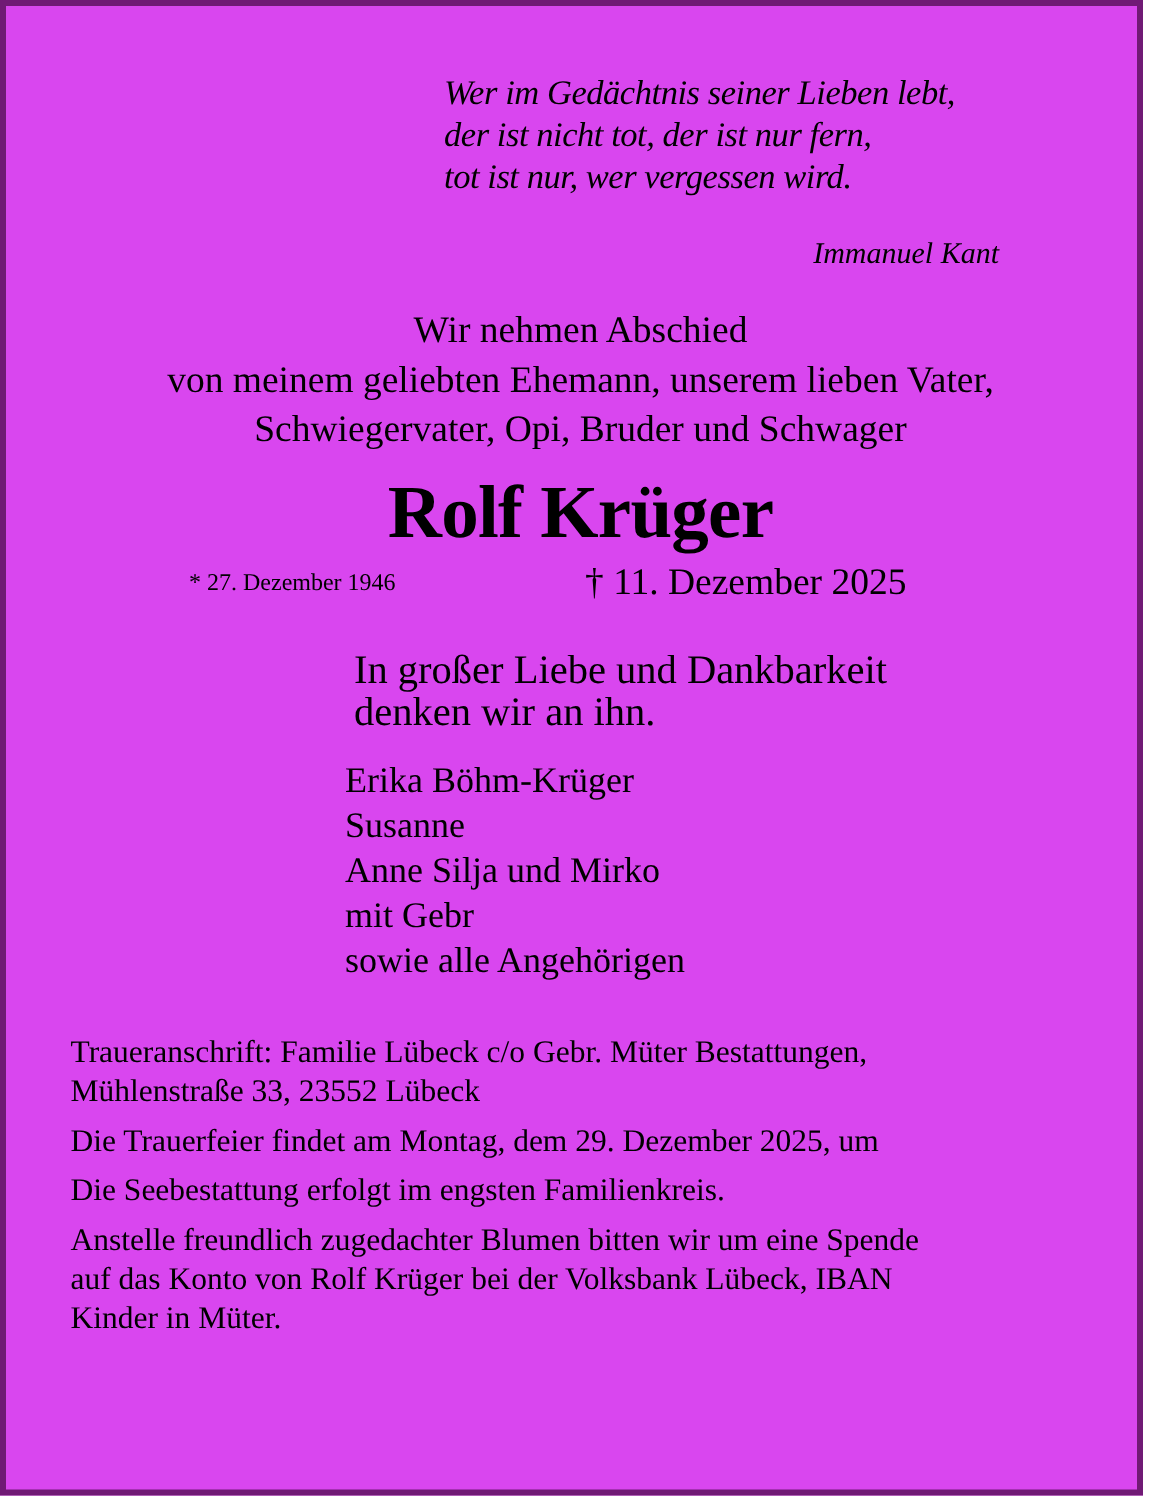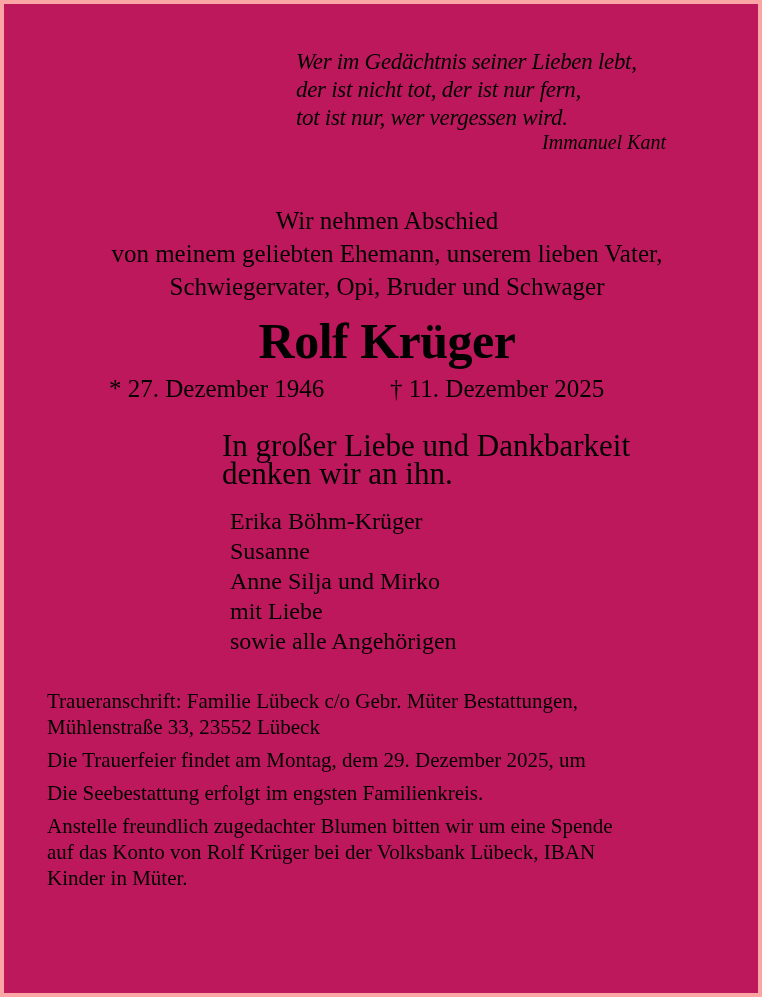--- a/index.html
+++ b/index.html
@@ -15,38 +15,38 @@
       font-family: "Liberation Serif", "DejaVu Serif", serif;
       color: #000000;
     }
     .frame {
       position: absolute;
       left: 0;
       top: 0;
       width: 762px;
       height: 997px;
       box-sizing: border-box;
-      border: 4px solid #fca5a5;
-      background: #be185d;
+      border: 4px solid #701a75;
+      background: #d946ef;
     }
     .abs { position: absolute; white-space: nowrap; }
 
     
     .quote {
       left: 292px;
       top: 44px;
       font-style: italic;
       font-size: 23px;
       line-height: 28px;
       letter-spacing: -0.3px;
     }
     .quote-line { display: block; }
     .quote-author {
       right: 92px;
-      top: 124px;
+      top: 151px;
       font-style: italic;
       font-size: 20px;
       line-height: 28px;
       text-align: left;
     }
 
     
     .intro {
       left: 0;
       width: 766px;
@@ -64,38 +64,38 @@
       top: 306px;
       text-align: center;
       font-weight: bold;
       font-size: 50px;
       line-height: 62px;
       letter-spacing: -0.5px;
     }
 
     
     .date-birth {
-      left: 105px;
+      left: 122px;
       top: 368px;
-      font-size: 25px;
+      font-size: 16px;
       line-height: 34px;
       text-align: right;
     }
     .date-death {
       left: 386px;
       top: 368px;
       font-size: 25px;
       line-height: 34px;
     }
 
     
     .gratitude {
-      left: 218px;
+      left: 232px;
       top: 428px;
-      font-size: 31px;
+      font-size: 27px;
       line-height: 28px;
     }
     .gratitude-line { display: block; }
 
     
     .mourners {
       left: 226px;
       top: 502px;
       font-weight: normal;
       font-size: 24px;
@@ -143,21 +143,21 @@
 
   <div class="abs gratitude">
     <span class="gratitude-line">In großer Liebe und Dankbarkeit</span>
     <span class="gratitude-line">denken wir an ihn.</span>
   </div>
 
   <div class="abs mourners">
     <span class="mourner">Erika Böhm-Krüger</span>
     <span class="mourner">Susanne</span>
     <span class="mourner">Anne Silja und Mirko</span>
-    <span class="mourner">mit Liebe</span>
+    <span class="mourner">mit Gebr</span>
     <span class="mourner">sowie alle Angehörigen</span>
   </div>
 
   <div class="abs notices">
     <div class="notice">
       <span class="notice-line">Traueranschrift: Familie Lübeck c/o Gebr. Müter Bestattungen,</span>
       <span class="notice-line">Mühlenstraße 33, 23552 Lübeck</span>
     </div>
     <div class="notice">
       <span class="notice-line">Die Trauerfeier findet am Montag, dem 29. Dezember 2025, um</span>

